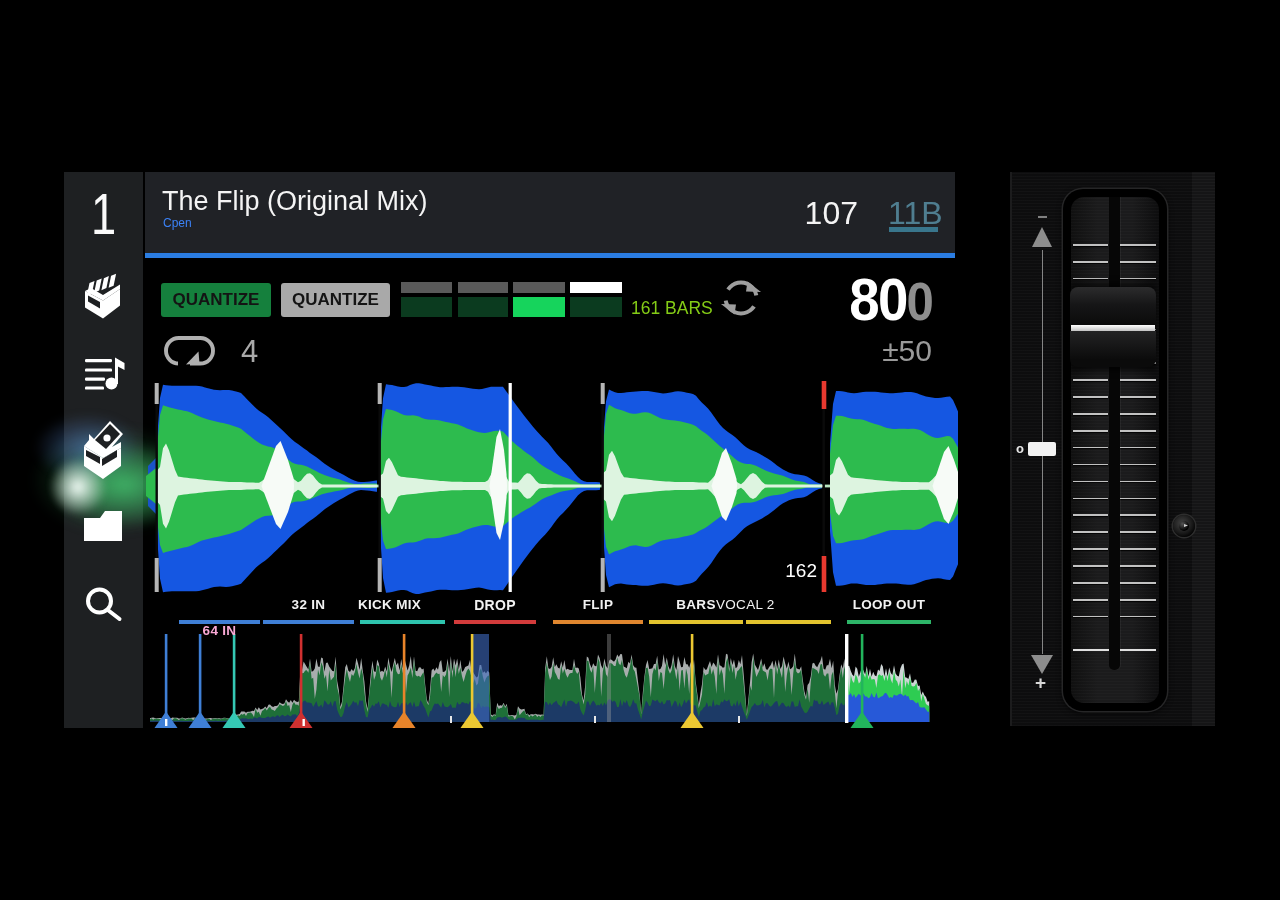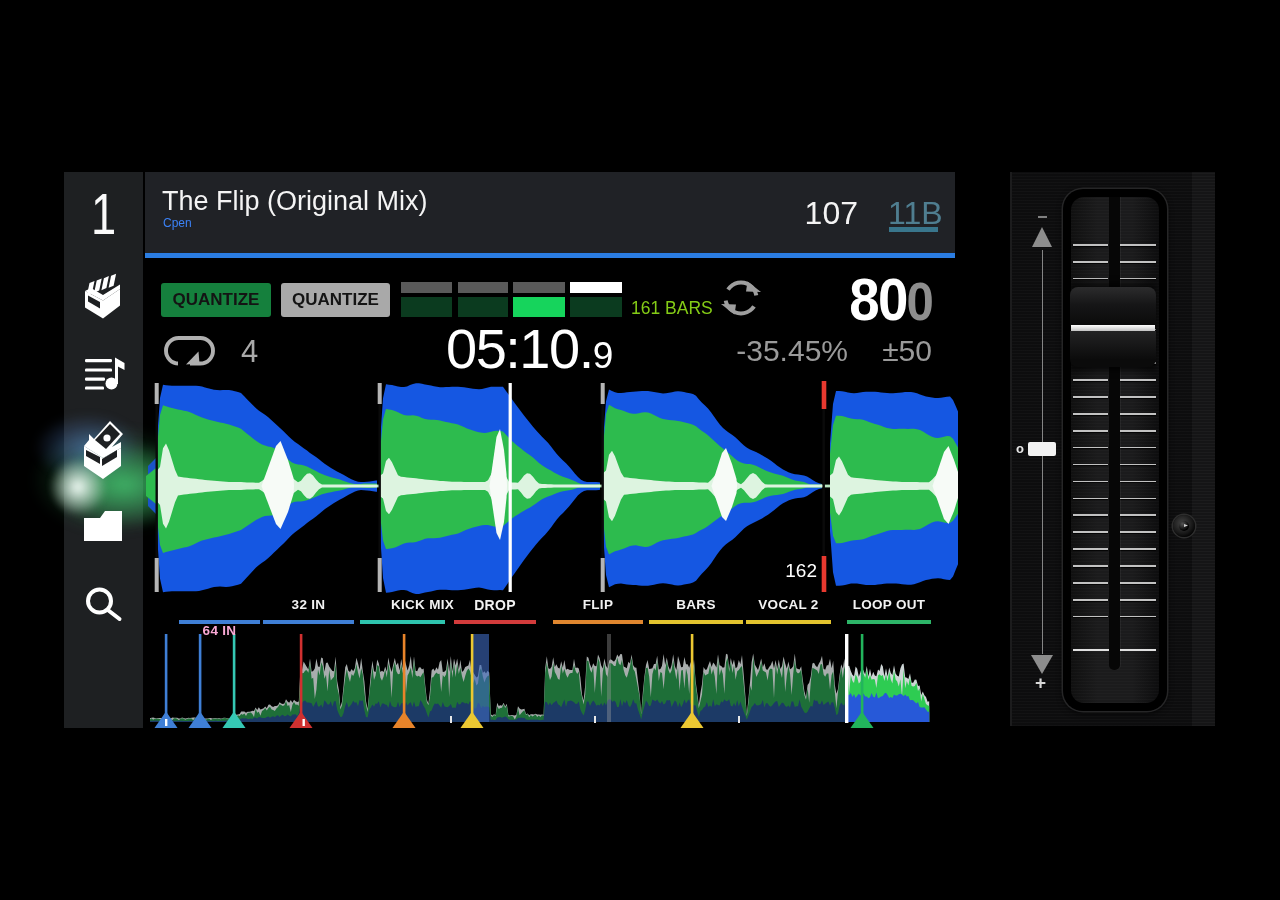--- a/index.html
+++ b/index.html
@@ -96,23 +96,21 @@
 
   <div class="abs" style="left:700px;top:265px;width:232px;text-align:right;font-size:60px;font-weight:bold;color:#fff;letter-spacing:-2px;transform:scaleX(0.91);transform-origin:100% 50%">80<span style="font-size:54px;font-weight:bold;color:#8e8e8e">0</span></div>
 
   <svg class="abs" style="left:164px;top:336px" width="51" height="30" viewBox="0 0 51 30">
     <rect x="2" y="2" width="47" height="25.5" rx="12.7" stroke="#b0b0b0" stroke-width="3.9" fill="none"></rect>
     <rect x="14" y="24" width="12" height="6" fill="#000"></rect>
     <path d="M22,28.6 L34.5,15.5 L35.5,27.6 Z" fill="#b0b0b0"></path>
   </svg>
   <div class="abs" style="left:241px;top:334px;font-size:31px;color:#a9a9a9">4</div>
 
-  <div class="abs" style="left:446px;top:316px;font-size:56px;color:#fff;letter-spacing:-1.5px">05:10.<span style="font-size:37px">9</span></div>
-
-  <div class="abs" style="left:700px;top:334px;width:148px;text-align:right;font-size:30px;color:#9a9a9a">-35.45%</div>
+
   <div class="abs" style="left:860px;top:334px;width:72px;text-align:right;font-size:30px;color:#9a9a9a">±50</div>
 
   <svg width="813" height="556" viewBox="145 172 813 556" style="position:absolute;left:145px;top:172px">
 <rect x="150" y="484.6" width="808" height="2.8" fill="#b9e6c0"></rect>
 <path d="M148,466 L156,458 L156,514 L148,506 Z" fill="#1a54c8"></path>
 <path d="M146,476 L156,468 L156,504 L146,496 Z" fill="#2dbb4e"></path>
 <path d="M157.0,439.2 L160.0,398.0 L163.0,384.8 L166.0,385.2 L169.0,385.5 L172.0,385.7 L175.0,385.7 L178.0,385.8 L181.0,385.7 L184.0,385.7 L187.0,385.7 L190.0,385.7 L193.0,385.7 L196.0,385.7 L199.0,386.1 L202.0,386.6 L205.0,387.4 L208.0,388.2 L211.0,389.0 L214.0,389.7 L217.0,390.1 L220.0,390.2 L223.0,390.1 L226.0,390.0 L229.0,390.0 L232.0,390.4 L235.0,391.2 L238.0,391.9 L241.0,392.9 L244.0,396.1 L247.0,399.2 L250.0,402.2 L253.0,405.3 L256.0,408.3 L259.0,410.8 L262.0,412.8 L265.0,414.8 L268.0,417.1 L271.0,419.8 L274.0,422.6 L277.0,425.3 L280.0,428.1 L283.0,430.8 L286.0,433.7 L289.0,436.7 L292.0,439.6 L295.0,442.0 L298.0,444.1 L301.0,446.2 L304.0,448.4 L307.0,450.6 L310.0,452.9 L313.0,454.9 L316.0,457.0 L319.0,459.3 L322.0,461.7 L325.0,464.0 L328.0,466.1 L331.0,468.0 L334.0,469.8 L337.0,471.4 L340.0,473.0 L343.0,474.6 L346.0,476.3 L349.0,477.9 L352.0,479.5 L355.0,480.8 L358.0,481.7 L361.0,482.1 L364.0,482.0 L367.0,481.8 L370.0,481.4 L373.0,481.0 L376.0,480.6 L377.0,480.5 L377.0,491.8 L376.0,491.7 L373.0,491.3 L370.0,490.8 L367.0,490.4 L364.0,490.2 L361.0,490.1 L358.0,490.5 L355.0,491.5 L352.0,492.9 L349.0,494.5 L346.0,496.2 L343.0,497.9 L340.0,499.6 L337.0,501.3 L334.0,503.0 L331.0,504.9 L328.0,506.9 L325.0,509.1 L322.0,511.5 L319.0,514.0 L316.0,516.5 L313.0,518.7 L310.0,520.8 L307.0,523.1 L304.0,525.5 L301.0,527.8 L298.0,530.0 L295.0,532.2 L292.0,534.7 L289.0,537.7 L286.0,540.9 L283.0,543.9 L280.0,546.8 L277.0,549.7 L274.0,552.6 L271.0,555.5 L268.0,558.3 L265.0,560.7 L262.0,562.8 L259.0,565.0 L256.0,567.6 L253.0,570.7 L250.0,574.0 L247.0,577.2 L244.0,580.4 L241.0,583.8 L238.0,584.8 L235.0,585.5 L232.0,586.3 L229.0,586.8 L226.0,586.9 L223.0,586.7 L220.0,586.6 L217.0,586.7 L214.0,587.1 L211.0,587.8 L208.0,588.7 L205.0,589.6 L202.0,590.3 L199.0,590.9 L196.0,591.3 L193.0,591.3 L190.0,591.3 L187.0,591.3 L184.0,591.3 L181.0,591.3 L178.0,591.2 L175.0,591.3 L172.0,591.3 L169.0,591.5 L166.0,591.8 L163.0,592.2 L160.0,578.4 L157.0,535.1 Z" fill="#1557e2"></path>
 <path d="M157.0,447.5 L160.0,415.1 L163.0,405.3 L166.0,406.3 L169.0,407.2 L172.0,408.0 L175.0,408.7 L178.0,409.4 L181.0,410.0 L184.0,410.7 L187.0,411.3 L190.0,412.2 L193.0,413.5 L196.0,414.9 L199.0,416.3 L202.0,417.6 L205.0,418.6 L208.0,419.5 L211.0,420.3 L214.0,421.0 L217.0,421.8 L220.0,422.4 L223.0,423.1 L226.0,423.8 L229.0,424.6 L232.0,425.5 L235.0,426.6 L238.0,427.6 L241.0,428.7 L244.0,431.3 L247.0,433.7 L250.0,436.1 L253.0,438.5 L256.0,440.8 L259.0,442.8 L262.0,444.5 L265.0,445.6 L268.0,446.4 L271.0,447.1 L274.0,448.1 L277.0,449.6 L280.0,451.8 L283.0,454.6 L286.0,457.5 L289.0,460.3 L292.0,462.5 L295.0,463.7 L298.0,464.4 L301.0,464.8 L304.0,465.5 L307.0,466.6 L310.0,468.0 L313.0,469.5 L316.0,471.1 L319.0,472.7 L322.0,474.1 L325.0,475.3 L328.0,476.3 L331.0,477.2 L334.0,478.0 L337.0,478.8 L340.0,479.6 L343.0,480.7 L346.0,481.7 L349.0,482.7 L352.0,483.5 L355.0,483.9 L358.0,484.1 L361.0,483.9 L364.0,483.6 L367.0,483.4 L370.0,483.4 L373.0,483.4 L376.0,483.6 L377.0,483.6 L377.0,487.6 L376.0,487.6 L373.0,487.8 L370.0,488.0 L367.0,488.0 L364.0,487.8 L361.0,487.6 L358.0,487.6 L355.0,487.6 L352.0,487.6 L349.0,488.1 L346.0,488.8 L343.0,489.7 L340.0,490.5 L337.0,491.1 L334.0,491.6 L331.0,492.2 L328.0,492.8 L325.0,493.5 L322.0,494.3 L319.0,495.4 L316.0,496.7 L313.0,498.0 L310.0,499.2 L307.0,500.3 L304.0,501.1 L301.0,501.4 L298.0,501.5 L295.0,501.8 L292.0,502.8 L289.0,504.5 L286.0,506.9 L283.0,509.5 L280.0,511.9 L277.0,513.8 L274.0,514.9 L271.0,515.4 L268.0,515.7 L265.0,516.1 L262.0,517.0 L259.0,518.4 L256.0,520.1 L253.0,522.0 L250.0,524.0 L247.0,525.9 L244.0,527.9 L241.0,530.1 L238.0,531.1 L235.0,532.0 L232.0,533.0 L229.0,533.9 L226.0,534.7 L223.0,535.4 L220.0,536.2 L217.0,536.9 L214.0,537.5 L211.0,538.2 L208.0,538.9 L205.0,539.7 L202.0,540.6 L199.0,541.8 L196.0,543.3 L193.0,544.7 L190.0,546.0 L187.0,547.0 L184.0,547.6 L181.0,548.3 L178.0,549.0 L175.0,549.8 L172.0,550.5 L169.0,551.2 L166.0,552.1 L163.0,553.1 L160.0,545.1 L157.0,518.3 Z" fill="#2dbb4e"></path>
 <path d="M157.0,470.6 L160.0,467.1 L163.0,448.3 L166.0,443.4 L169.0,450.2 L172.0,460.1 L175.0,469.8 L178.0,476.6 L181.0,477.0 L184.0,477.4 L187.0,477.8 L190.0,478.2 L193.0,478.5 L196.0,478.8 L199.0,479.2 L202.0,479.5 L205.0,479.9 L208.0,480.2 L211.0,480.5 L214.0,480.8 L217.0,481.0 L220.0,481.3 L223.0,481.5 L226.0,481.7 L229.0,481.9 L232.0,482.0 L235.0,482.0 L238.0,482.0 L241.0,482.1 L244.0,482.2 L247.0,482.4 L250.0,482.5 L253.0,482.6 L256.0,482.7 L259.0,482.8 L262.0,480.9 L265.0,478.4 L268.0,475.5 L271.0,472.6 L274.0,470.2 L277.0,468.7 L280.0,468.4 L283.0,469.5 L286.0,471.7 L289.0,474.5 L292.0,477.5 L295.0,480.1 L298.0,482.2 L301.0,480.7 L304.0,476.8 L307.0,473.7 L310.0,473.2 L313.0,475.6 L316.0,479.5 L319.0,482.8 L322.0,484.6 L325.0,484.6 L328.0,484.6 L331.0,484.6 L334.0,484.6 L337.0,484.6 L340.0,484.6 L343.0,484.6 L346.0,484.6 L349.0,484.6 L352.0,484.6 L355.0,484.6 L358.0,484.6 L361.0,484.6 L364.0,484.6 L367.0,484.6 L370.0,484.6 L373.0,484.6 L376.0,484.6 L377.0,484.6 L377.0,487.4 L376.0,487.4 L373.0,487.4 L370.0,487.4 L367.0,487.4 L364.0,487.4 L361.0,487.4 L358.0,487.4 L355.0,487.4 L352.0,487.4 L349.0,487.4 L346.0,487.4 L343.0,487.4 L340.0,487.4 L337.0,487.4 L334.0,487.4 L331.0,487.4 L328.0,487.4 L325.0,487.4 L322.0,487.4 L319.0,489.2 L316.0,492.5 L313.0,496.4 L310.0,498.8 L307.0,498.3 L304.0,495.2 L301.0,491.3 L298.0,489.8 L295.0,491.9 L292.0,494.5 L289.0,497.5 L286.0,500.3 L283.0,502.5 L280.0,503.6 L277.0,503.3 L274.0,501.8 L271.0,499.4 L268.0,496.5 L265.0,493.6 L262.0,491.1 L259.0,489.2 L256.0,489.3 L253.0,489.4 L250.0,489.5 L247.0,489.6 L244.0,489.8 L241.0,489.9 L238.0,490.0 L235.0,490.0 L232.0,490.0 L229.0,490.1 L226.0,490.3 L223.0,490.5 L220.0,490.7 L217.0,491.0 L214.0,491.2 L211.0,491.5 L208.0,491.8 L205.0,492.1 L202.0,492.5 L199.0,492.8 L196.0,493.2 L193.0,493.5 L190.0,493.8 L187.0,494.2 L184.0,494.6 L181.0,495.0 L178.0,495.4 L175.0,502.2 L172.0,511.9 L169.0,521.8 L166.0,528.6 L163.0,523.7 L160.0,504.9 L157.0,501.4 Z" fill="#ddf4e0"></path>
 <path d="M380.0,441.2 L383.0,398.3 L386.0,384.3 L389.0,384.7 L392.0,385.1 L395.0,385.7 L398.0,386.5 L401.0,387.0 L404.0,387.1 L407.0,386.4 L410.0,385.1 L413.0,383.9 L416.0,383.2 L419.0,383.3 L422.0,383.8 L425.0,384.4 L428.0,385.0 L431.0,385.5 L434.0,386.2 L437.0,386.8 L440.0,387.2 L443.0,387.2 L446.0,387.1 L449.0,387.0 L452.0,386.8 L455.0,386.7 L458.0,386.7 L461.0,386.9 L464.0,387.3 L467.0,387.7 L470.0,388.2 L473.0,388.7 L476.0,389.1 L479.0,389.3 L482.0,388.9 L485.0,388.2 L488.0,387.4 L491.0,386.8 L494.0,386.7 L497.0,386.7 L500.0,386.8 L503.0,386.8 L506.0,390.9 L509.0,395.1 L512.0,399.3 L515.0,403.4 L518.0,407.4 L521.0,411.4 L524.0,415.5 L527.0,419.3 L530.0,423.1 L533.0,426.7 L536.0,430.3 L539.0,433.6 L542.0,436.7 L545.0,439.7 L548.0,442.8 L551.0,446.5 L554.0,450.5 L557.0,454.3 L560.0,457.6 L563.0,460.4 L566.0,463.3 L569.0,466.5 L572.0,470.0 L575.0,473.7 L578.0,477.1 L581.0,479.7 L584.0,481.2 L587.0,481.9 L590.0,482.0 L593.0,481.9 L596.0,481.9 L599.0,482.3 L600.0,482.4 L600.0,489.8 L599.0,489.9 L596.0,490.3 L593.0,490.3 L590.0,490.2 L587.0,490.3 L584.0,491.0 L581.0,492.7 L578.0,495.3 L575.0,498.9 L572.0,502.8 L569.0,506.5 L566.0,509.8 L563.0,512.9 L560.0,515.8 L557.0,519.3 L554.0,523.3 L551.0,527.5 L548.0,531.3 L545.0,534.7 L542.0,537.8 L539.0,541.0 L536.0,544.5 L533.0,548.3 L530.0,552.1 L527.0,556.0 L524.0,560.1 L521.0,564.3 L518.0,568.5 L515.0,572.8 L512.0,577.1 L509.0,581.4 L506.0,585.9 L503.0,590.2 L500.0,590.1 L497.0,590.3 L494.0,590.3 L491.0,590.1 L488.0,589.6 L485.0,588.7 L482.0,587.9 L479.0,587.6 L476.0,587.7 L473.0,588.2 L470.0,588.7 L467.0,589.2 L464.0,589.7 L461.0,590.1 L458.0,590.3 L455.0,590.3 L452.0,590.2 L449.0,590.0 L446.0,589.8 L443.0,589.7 L440.0,589.8 L437.0,590.1 L434.0,590.8 L431.0,591.5 L428.0,592.1 L425.0,592.6 L422.0,593.3 L419.0,593.9 L416.0,593.9 L413.0,593.2 L410.0,591.9 L407.0,590.6 L404.0,589.9 L401.0,590.0 L398.0,590.5 L395.0,591.3 L392.0,591.9 L389.0,592.4 L386.0,592.7 L383.0,578.1 L380.0,533.1 Z" fill="#1557e2"></path>
@@ -173,29 +171,29 @@
 <path d="M680.5,728 L703.5,728 L692,711.5 Z" fill="#ecc832"></path>
 <path d="M850.5,728 L873.5,728 L862,711.5 Z" fill="#22b45c"></path>
 <rect x="165" y="719" width="2.4" height="7" fill="#ffffff"></rect>
 <rect x="302.5" y="719" width="2.4" height="7" fill="#ffffff"></rect>
 </svg>
   <div style="position:absolute;left:179px;top:620px;width:81px;height:4px;background:#3f7fd6"></div>
 <div style="position:absolute;left:179px;top:623px;width:81px;text-align:center;font-size:13.5px;font-weight:bold;color:#f9a8d4;letter-spacing:0.3px;white-space:nowrap">64 IN</div>
 <div style="position:absolute;left:263px;top:620px;width:91px;height:4px;background:#3f7fd6"></div>
 <div style="position:absolute;left:263px;top:597px;width:91px;text-align:center;font-size:13.5px;font-weight:bold;color:#f2f2f2;letter-spacing:0.3px;white-space:nowrap">32 IN</div>
 <div style="position:absolute;left:360px;top:620px;width:85px;height:4px;background:#2ec4ae"></div>
-<div style="position:absolute;left:380px;top:597px;width:85px;text-align:center;font-size:13.5px;font-weight:bold;color:#f2f2f2;letter-spacing:0.3px;white-space:nowrap">KICK MIX</div>
+<div style="position:absolute;left:347px;top:597px;width:85px;text-align:center;font-size:13.5px;font-weight:bold;color:#f2f2f2;letter-spacing:0.3px;white-space:nowrap">KICK MIX</div>
 <div style="position:absolute;left:454px;top:620px;width:82px;height:4px;background:#d23b3b"></div>
 <div style="position:absolute;left:454px;top:597px;width:82px;text-align:center;font-size:14px;font-weight:bold;color:#f2f2f2;letter-spacing:0.3px;white-space:nowrap">DROP</div>
 <div style="position:absolute;left:553px;top:620px;width:90px;height:4px;background:#e0862e"></div>
 <div style="position:absolute;left:553px;top:597px;width:90px;text-align:center;font-size:13.5px;font-weight:bold;color:#f2f2f2;letter-spacing:0.3px;white-space:nowrap">FLIP</div>
 <div style="position:absolute;left:649px;top:620px;width:94px;height:4px;background:#e3c42e"></div>
 <div style="position:absolute;left:649px;top:597px;width:94px;text-align:center;font-size:13.5px;font-weight:bold;color:#f2f2f2;letter-spacing:0.3px;white-space:nowrap">BARS</div>
 <div style="position:absolute;left:746px;top:620px;width:85px;height:4px;background:#e3c42e"></div>
-<div style="position:absolute;left:746px;top:597px;width:85px;text-align:center;font-size:13.5px;font-weight:bold;color:#f2f2f2;letter-spacing:0.3px;white-space:nowrap">VOCAL 2</div>
+<div style="position:absolute;left:716px;top:597px;width:85px;text-align:left;font-size:13.5px;font-weight:normal;color:#f2f2f2;letter-spacing:0.3px;white-space:nowrap">VOCAL 2</div>
 <div style="position:absolute;left:847px;top:620px;width:84px;height:4px;background:#2db568"></div>
 <div style="position:absolute;left:847px;top:597px;width:84px;text-align:center;font-size:13.5px;font-weight:bold;color:#f2f2f2;letter-spacing:0.3px;white-space:nowrap">LOOP OUT</div>
 
   <div class="abs" style="left:1010px;top:172px;width:205px;height:554px;
        background:#0d0d0e;
        background-image:repeating-linear-gradient(0deg, rgba(255,255,255,0.022) 0 1px, rgba(0,0,0,0) 1px 3px)"></div>
   <div class="abs" style="left:1192px;top:172px;width:23px;height:554px;background:#151516;
        background-image:repeating-linear-gradient(0deg, rgba(255,255,255,0.03) 0 1px, rgba(0,0,0,0) 1px 3px)"></div>
   <div class="abs" style="left:1010px;top:172px;width:2px;height:554px;background:#1c1c1d"></div>
 

